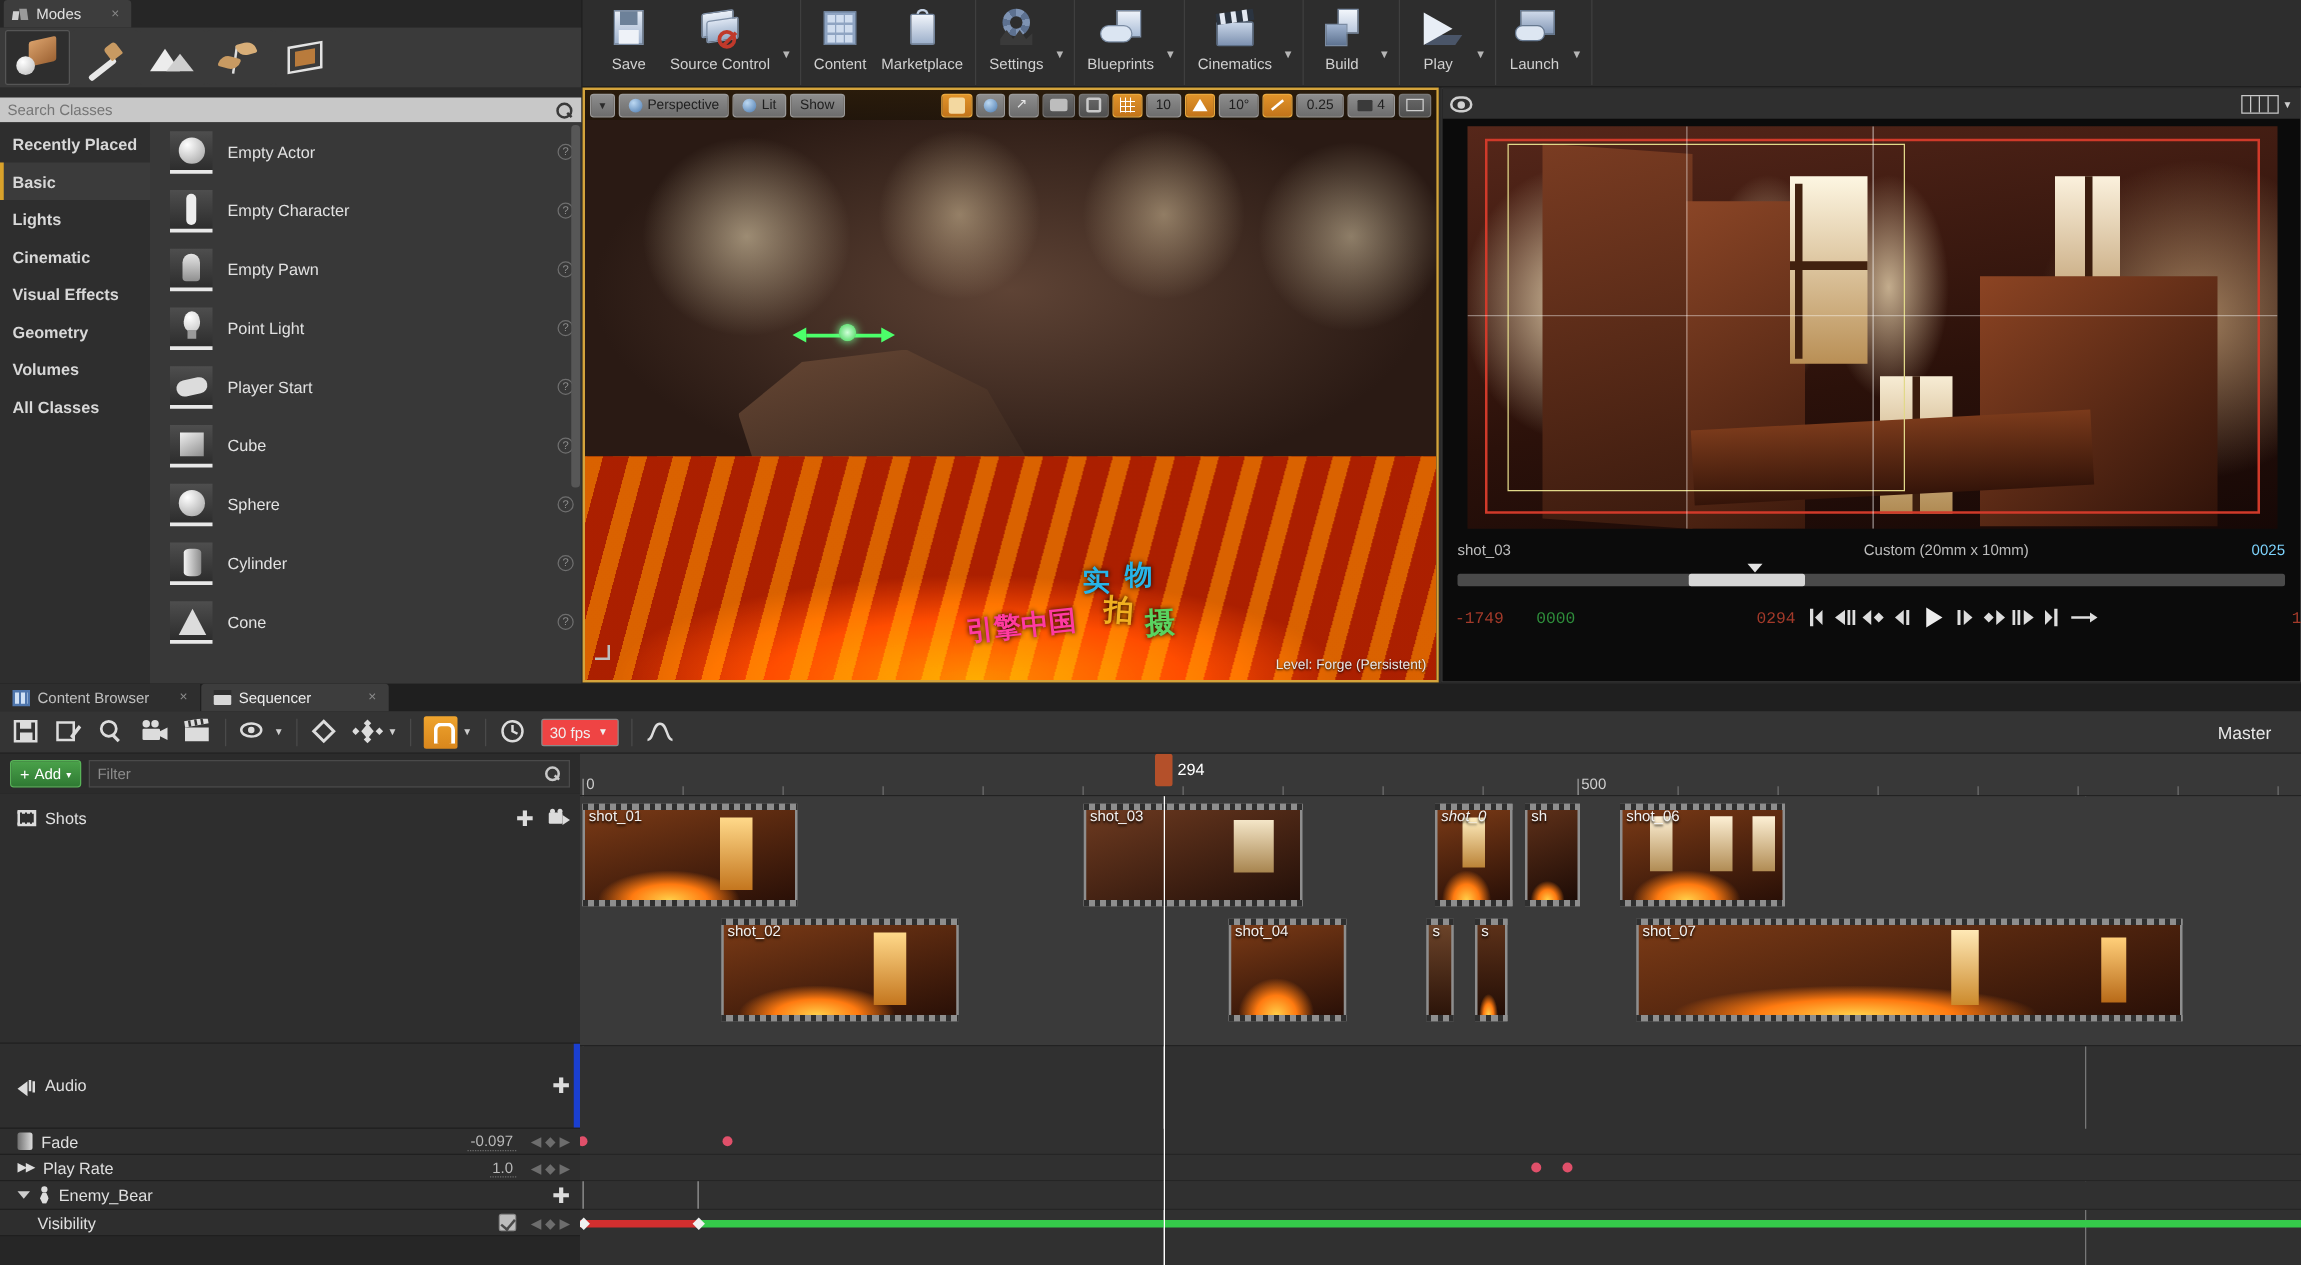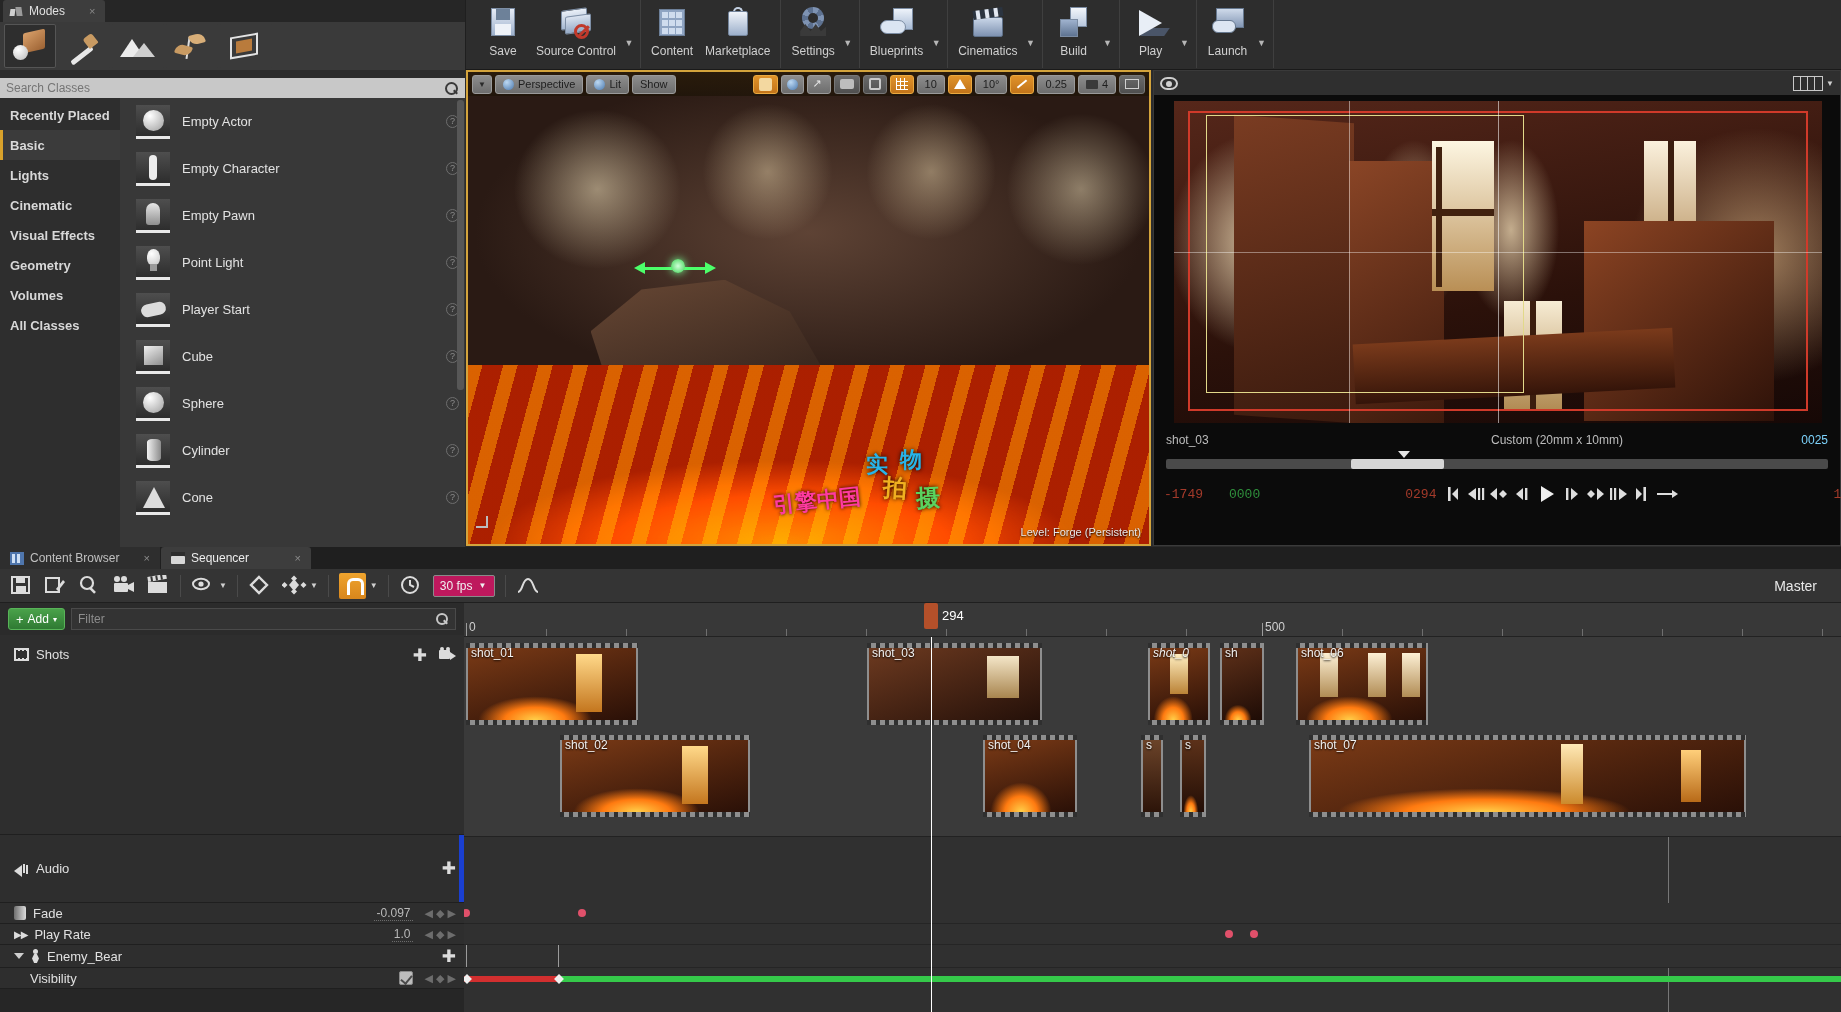--- a/index.html
+++ b/index.html
@@ -198,21 +198,21 @@
   .tico-cb:after{content:"";position:absolute;inset:2px;background:repeating-linear-gradient(90deg,#cfe0f5 0 3px,#4f76ad 3px 5px);}
   .tico-seq:before{content:"";position:absolute;left:0;top:4px;width:14px;height:8px;background:#d7d7d7;border-radius:1px;}
   .tico-seq:after{content:"";position:absolute;left:0;top:0;width:14px;height:4px;background:#2d2d2d;}
 
   .seq-toolbar { position:absolute; left:0; top:22px; width:1841px; height:34px; background:#343434; display:flex; align-items:center; gap:10px; padding:0 10px; border-bottom:1px solid #1f1f1f;}
   .sq-ico { width:24px; height:22px; position:relative; color:#dcdcdc;}
   .sq-caret { font-size:8px; color:#cfcfcf; margin-left:-6px;}
   .sq-sep { width:1px; height:22px; background:#4a4a4a;}
   .sq-snap { width:27px; height:26px; background:linear-gradient(#efa42e,#d8861c); border-radius:2px; position:relative;}
   .sq-snap:after{content:"";position:absolute;left:8px;top:5px;width:11px;height:14px;border:3px solid #fff;border-bottom:0;border-radius:6px 6px 0 0;}
-  .fps-box { height:22px; min-width:62px; background:#be185d; border:1px solid #8a8a8a; border-radius:2px; display:flex; align-items:center; gap:6px; padding:0 6px; color:#f0f0f0; font-size:12px;}
+  .fps-box { height:22px; min-width:62px; background:#ef4444; border:1px solid #8a8a8a; border-radius:2px; display:flex; align-items:center; gap:6px; padding:0 6px; color:#f0f0f0; font-size:12px;}
   .fps-box .cr { font-size:8px; }
   .master-lbl { margin-left:auto; font-size:14px; color:#e8e8e8; padding-right:14px;}
 
   .seq-left { position:absolute; left:0; top:56px; width:464px; bottom:0; background:#262626; }
   .addbar { height:32px; display:flex; align-items:center; gap:6px; padding:0 8px; background:#2b2b2b;}
   .add-btn { height:22px; background:linear-gradient(#4aa24a,#2f7a33); border:1px solid #58b458; border-radius:3px; color:#fff; font-size:12px; display:flex; align-items:center; gap:4px; padding:0 7px;}
   .filter-box { flex:1; height:22px; background:#333; border:1px solid #4a4a4a; display:flex; align-items:center; padding:0 6px; color:#8d8d8d; font-size:12px;}
   .filter-box .m { margin-left:auto; width:13px;height:13px;position:relative;}
   .filter-box .m:before{content:"";position:absolute;left:0;top:0;width:8px;height:8px;border:2px solid #c8c8c8;border-radius:50%;}
   .filter-box .m:after{content:"";position:absolute;left:7px;top:8px;width:5px;height:2px;background:#c8c8c8;transform:rotate(45deg);}
@@ -948,21 +948,21 @@
             <i class="perf b"></i>
           <div class="inner">
               <i class="flame"></i>
             <i class="win" style="left:22px;top:5px;width:18px;height:44px;background:linear-gradient(#fdf0d5,#b18c54);"></i>
             <i class="win" style="left:70px;top:5px;width:18px;height:44px;background:linear-gradient(#fdf0d5,#b18c54);"></i>
             <i class="win" style="left:104px;top:5px;width:18px;height:44px;background:linear-gradient(#fdf0d5,#b18c54);"></i>
           </div>
           <span class="nm">shot_06</span>
         </div>
 
-        <div class="shot" style="left:96px;width:190px;top:98px;">
+        <div class="shot" style="left:113px;width:190px;top:98px;">
           <i class="perf t"></i>
             <i class="perf b"></i>
           <div class="inner">
               <i class="flame"></i>
               <i class="win" style="left:120px;top:6px;width:26px;height:58px;background:linear-gradient(#ffd98a,#c4761e);"></i>
             </div>
           <span class="nm">shot_02</span>
         </div>
         <div class="shot" style="left:519px;width:94px;top:98px;">
           <i class="perf t"></i>

